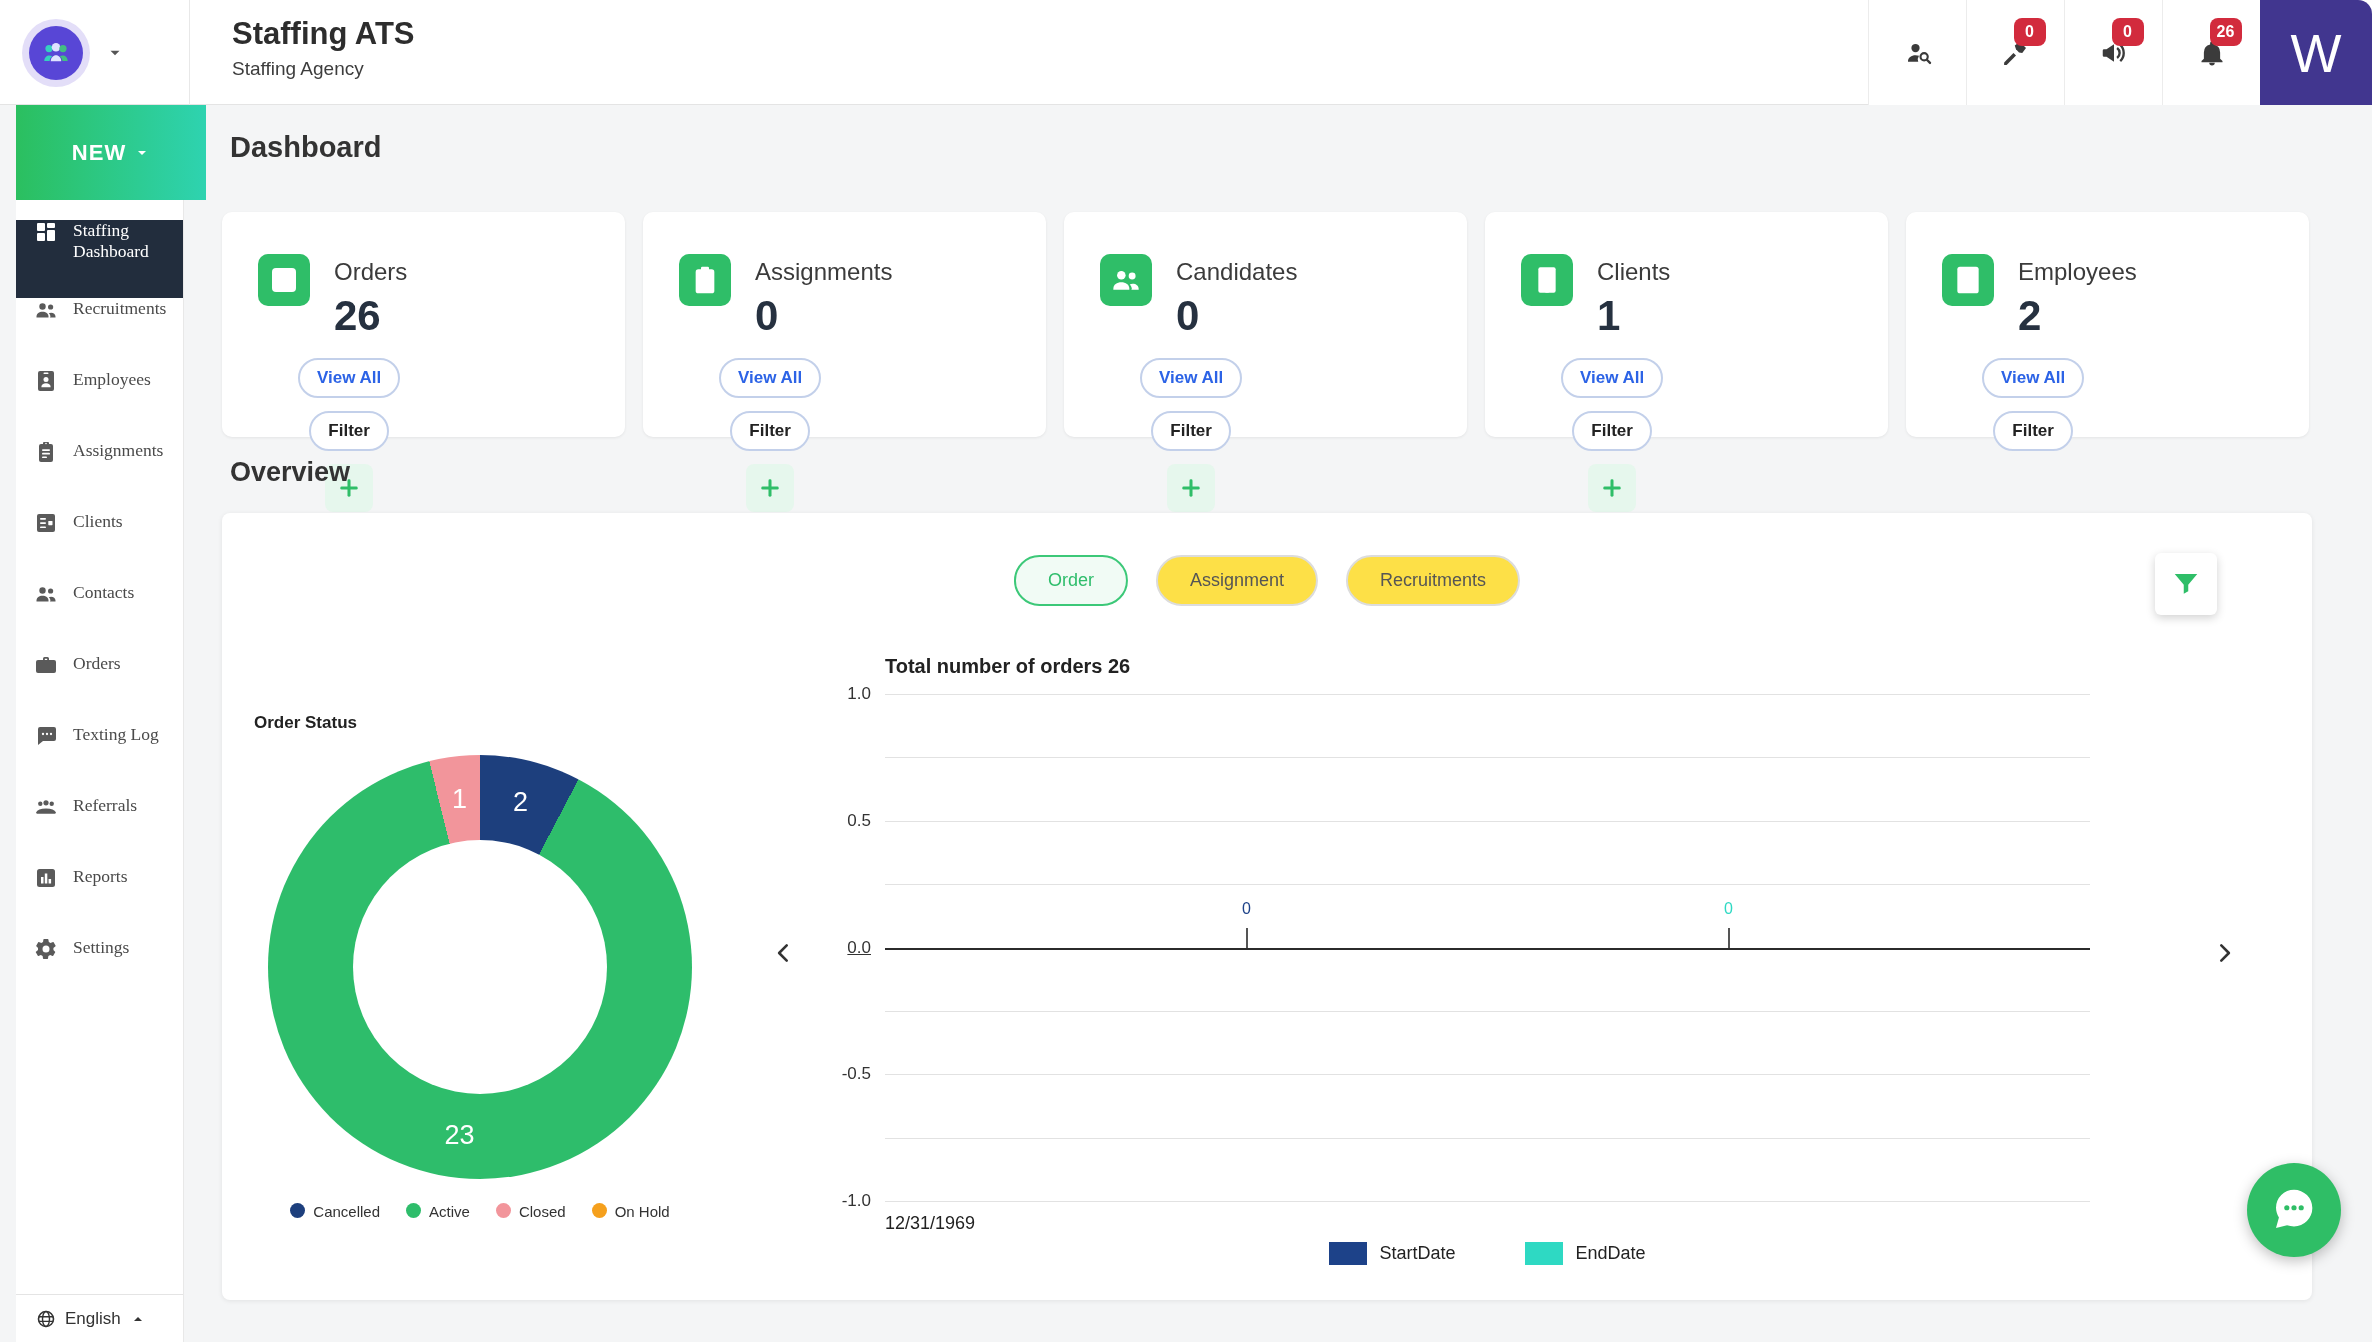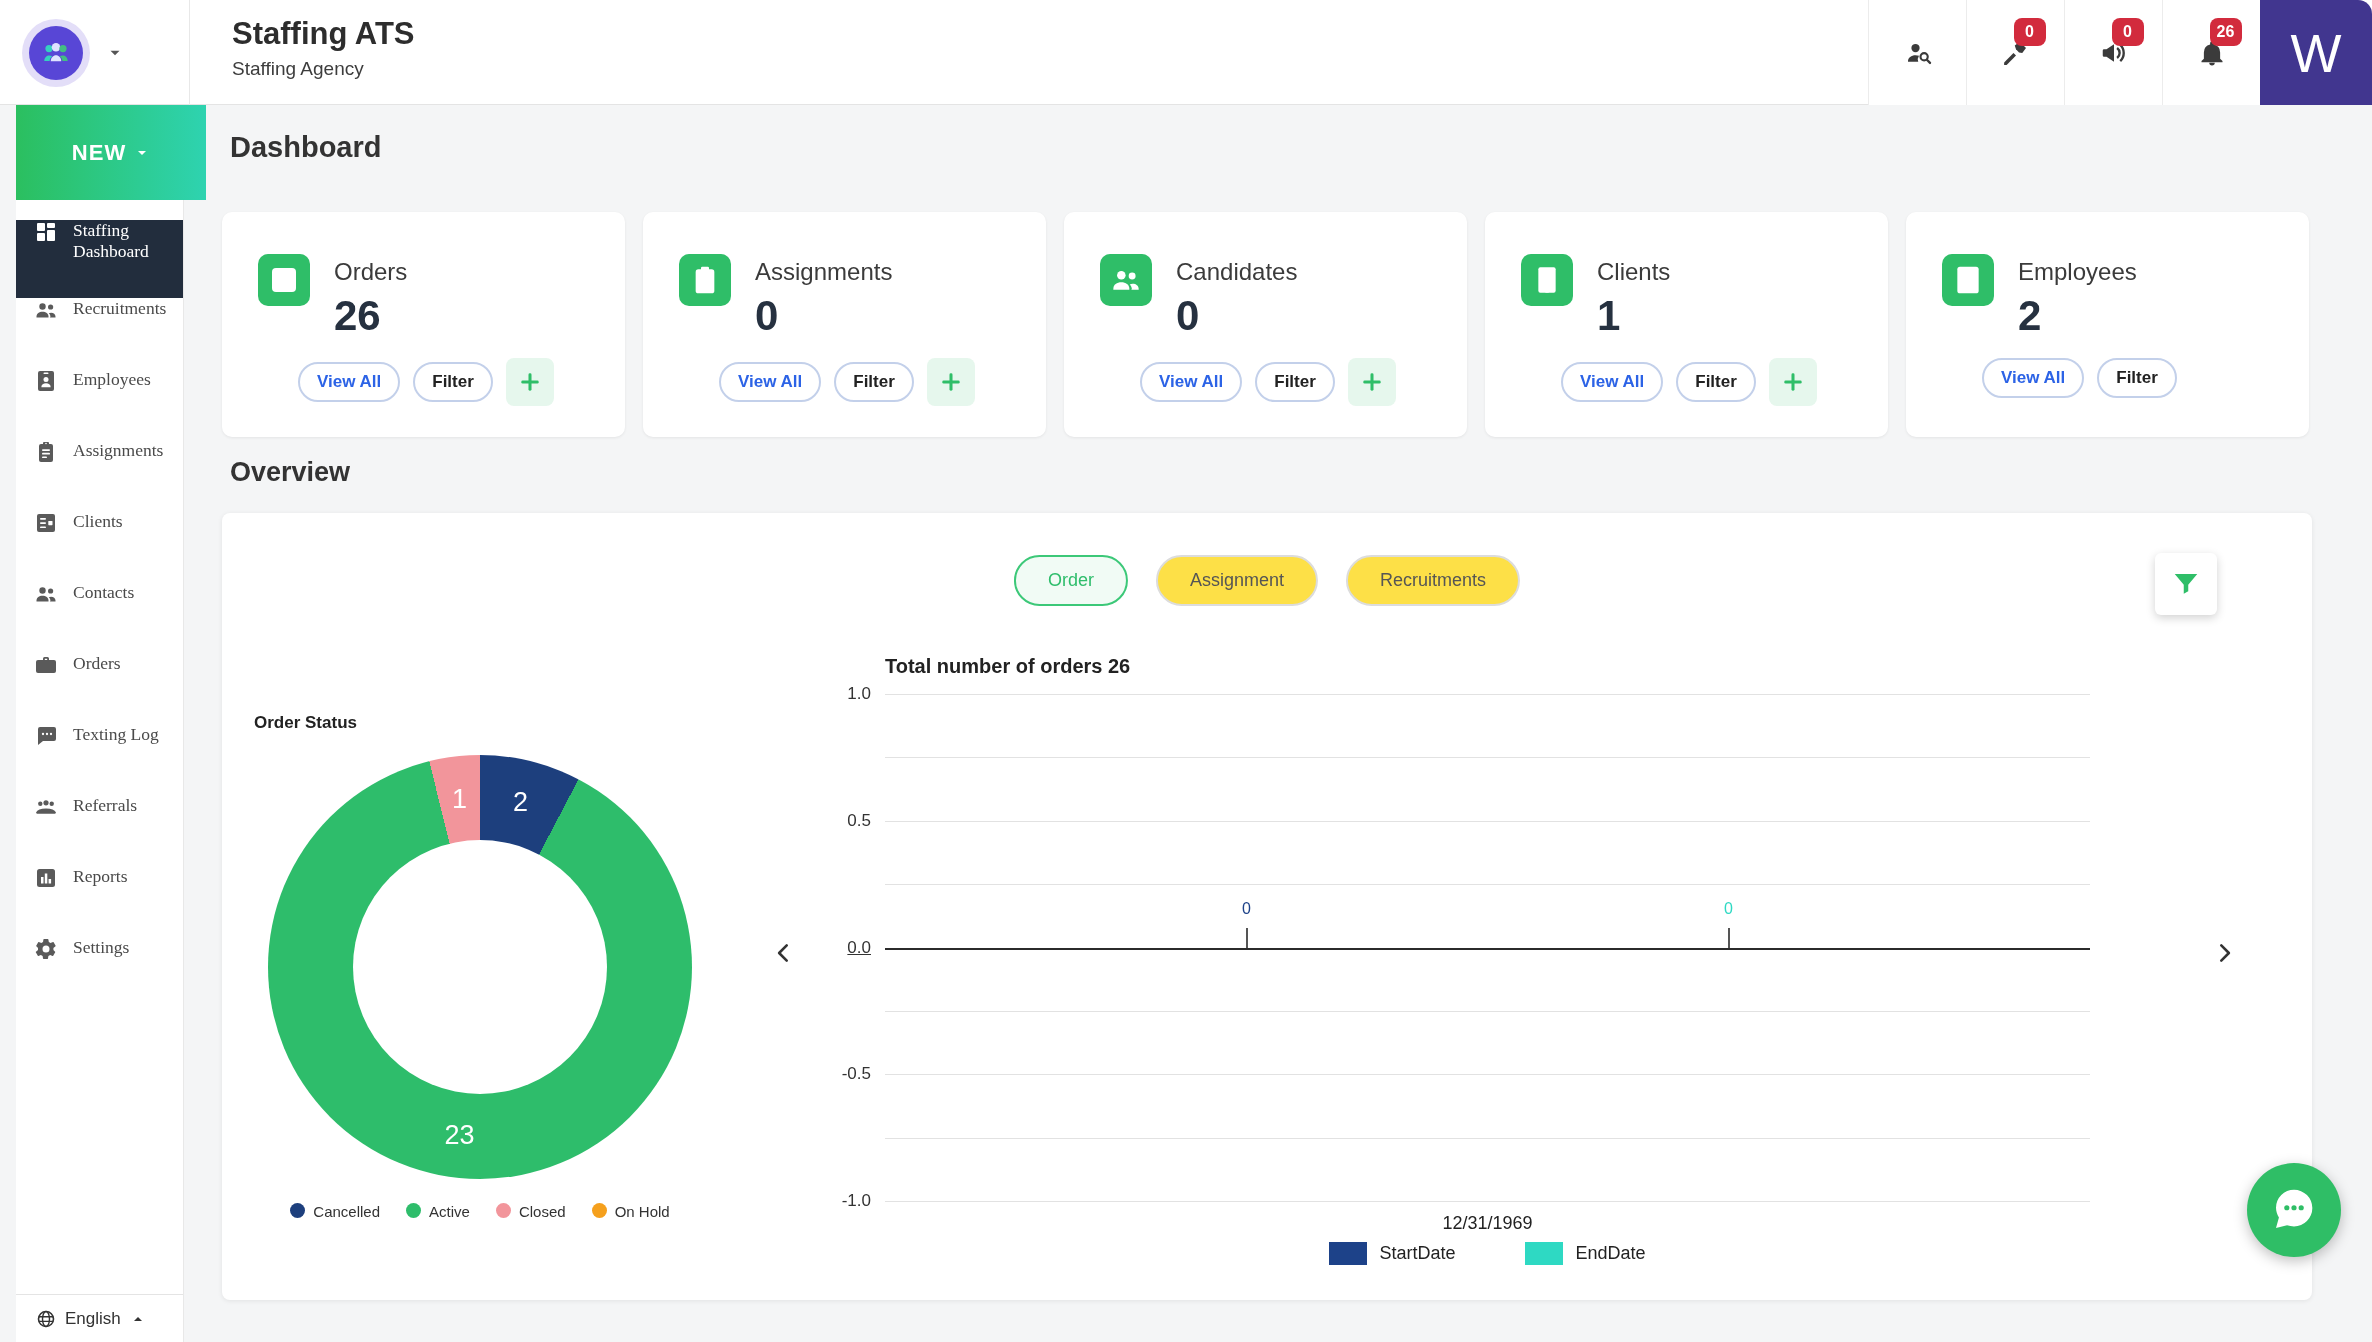--- a/index.html
+++ b/index.html
@@ -55,21 +55,21 @@
   .main{position:absolute;left:190px;top:105px;right:0;bottom:0;}
   .page-title{position:absolute;left:40px;top:26px;font-size:29px;font-weight:bold;color:#333;margin:0;}
   .cards{position:absolute;left:32px;top:107px;width:2087px;display:flex;gap:18px;}
   .card{flex:1;background:#fff;border-radius:10px;height:225px;position:relative;
         box-shadow:0 1px 3px rgba(0,0,0,.07);}
   .card-icon{position:absolute;left:36px;top:42px;width:52px;height:52px;border-radius:10px;
              background:#2fbe68;color:#fff;display:flex;align-items:center;justify-content:center;}
   .card-icon svg{width:32px;height:32px;}
   .card-title{position:absolute;left:112px;top:46px;font-size:24px;color:#3b3b3b;}
   .card-count{position:absolute;left:112px;top:80px;font-size:42px;font-weight:bold;color:#263140;}
-  .card-actions{position:absolute;left:76px;top:146px;display:flex;gap:13px;align-items:center;}
+  .card-actions{position:absolute;left:76px;top:146px;display:flex;gap:13px;align-items:center;flex-direction:column;}
   .pill{border:2px solid #c3d0ea;border-radius:20px;background:#fff;padding:8px 17px;
         font-size:17px;font-weight:bold;cursor:pointer;font-family:"Liberation Sans",sans-serif;}
   .pill.view-all{color:#2c63e6;}
   .pill.filter{color:#222;}
   .add-btn{width:48px;height:48px;background:#e6f7ed;border-radius:8px;color:#2fbe68;border:none;
            display:flex;align-items:center;justify-content:center;cursor:pointer;}
   .add-btn svg{width:26px;height:26px;}
 
   .section-title{position:absolute;left:40px;top:352px;font-size:27px;font-weight:bold;color:#333;margin:0;}
 
@@ -103,21 +103,21 @@
 
   .timeline-wrap{position:absolute;left:618px;top:142px;width:1300px;}
   .chart-title{margin-left:45px;font-size:20px;font-weight:bold;color:#222;}
   .plot{position:relative;margin:16px 0 0 45px;width:1205px;height:507px;}
   .gridline{position:absolute;left:0;right:0;height:1px;background:#e2e2e2;}
   .gridline.zero{height:2.5px;background:#2b2b2b;}
   .ylab{position:absolute;right:calc(100% + 14px);transform:translateY(-50%);font-size:17px;color:#333;
         white-space:nowrap;}
   .tick{position:absolute;width:2px;height:20px;background:#555;transform:translateX(-50%);}
   .tick-label{position:absolute;transform:translate(-50%,0);font-size:16px;}
-  .x-label{margin:12px 0 0 45px;width:1205px;text-align:center;font-size:18px;color:#222;}
+  .x-label{margin:12px 0 0 45px;width:1205px;text-align:left;font-size:18px;color:#222;}
   .chart-legend{margin:8px 0 0 45px;width:1205px;display:flex;justify-content:center;gap:70px;}
   .cleg{display:flex;align-items:center;gap:12px;font-size:18px;color:#222;}
   .swatch{width:38px;height:23px;}
 
   .fab{position:absolute;left:2247px;top:1163px;width:94px;height:94px;border-radius:50%;
        background:#2fbe66;border:none;cursor:pointer;box-shadow:0 4px 14px rgba(0,0,0,.25);
        display:flex;align-items:center;justify-content:center;z-index:9;}
   .fab svg{width:54px;height:54px;}
 </style>
 </head>

